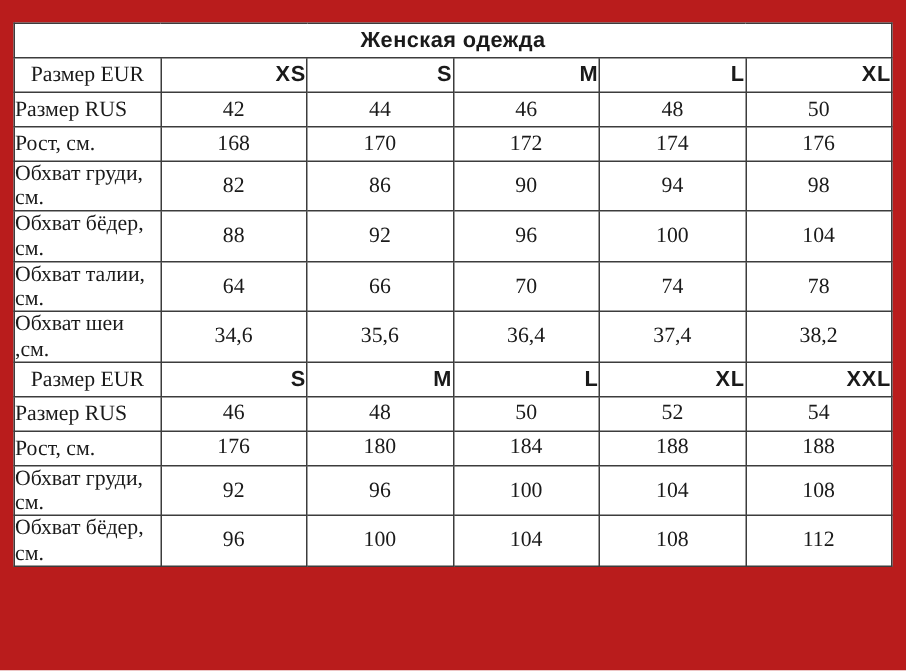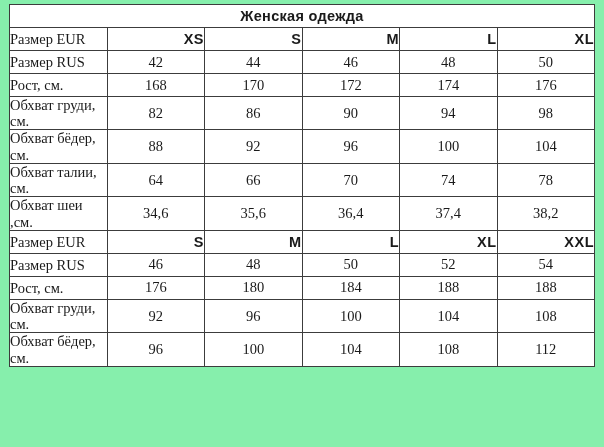--- a/index.html
+++ b/index.html
@@ -11,22 +11,22 @@
     width: 604px;
     height: 447px;
     font-family: "Liberation Serif", serif;
     overflow: hidden;
   }
   #page {
     position: relative;
     width: 604px;
     height: 447px;
     box-sizing: border-box;
-    padding: 4px 9px 8px 9px;
-    background: #86efac;
+    padding: 15px 9px 8px 9px;
+    background: #b91c1c;
   }
   table.size-table {
     width: 586px;
     border-collapse: collapse;
     table-layout: fixed;
     background: #ffffff;
   }
   table.size-table td {
     border: 1px solid #3c3c3c;
     height: 22px;
@@ -48,21 +48,21 @@
   td.section {
     text-align: center;
     font-family: "Liberation Sans", sans-serif;
     font-weight: bold;
     font-size: 17px;
     color: #2e74b5;
     height: 30px;
     letter-spacing: 0.3px;
   }
   td.hdr-label {
-    text-align: left;
+    text-align: center;
     padding-left: 5px;
   }
   td.hdr-val {
     text-align: right;
     font-family: "Liberation Sans", sans-serif;
     font-weight: bold;
     font-size: 14px;
     color: #e08a3c;
     letter-spacing: 0.5px;
   }

